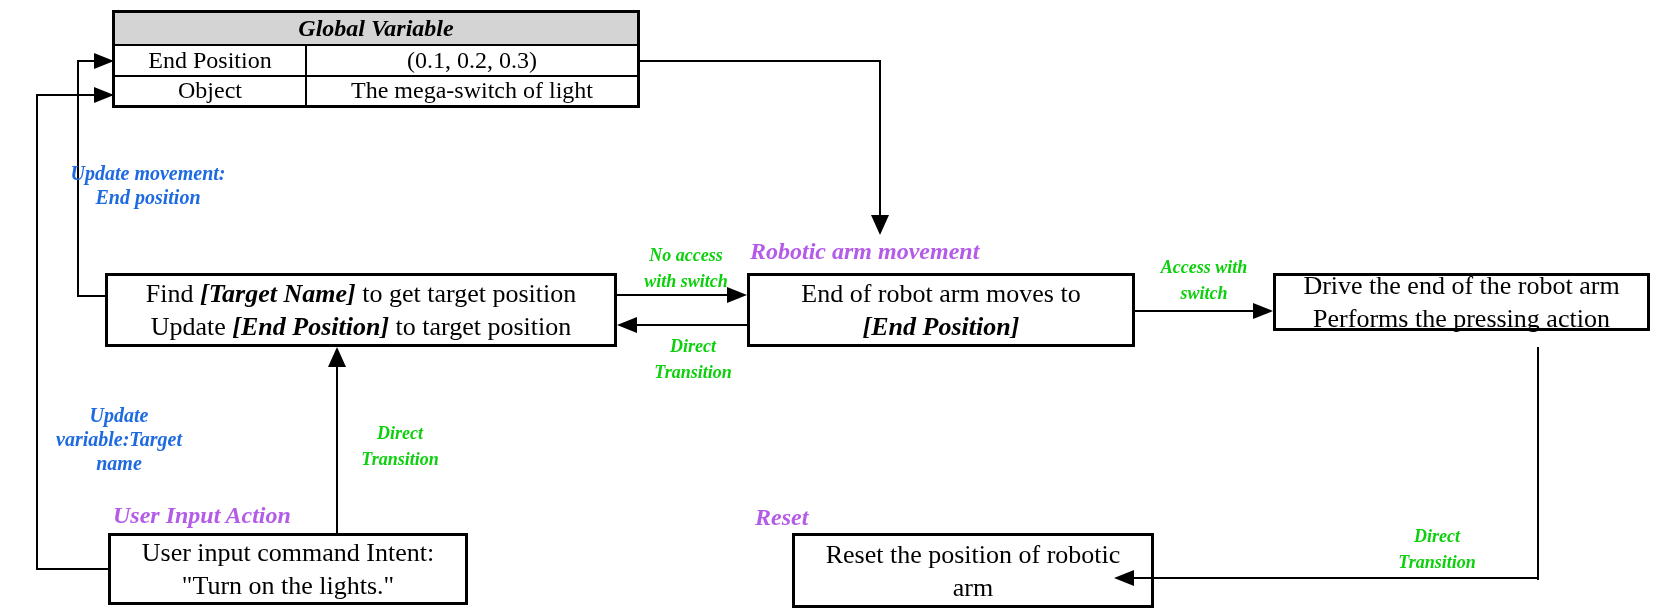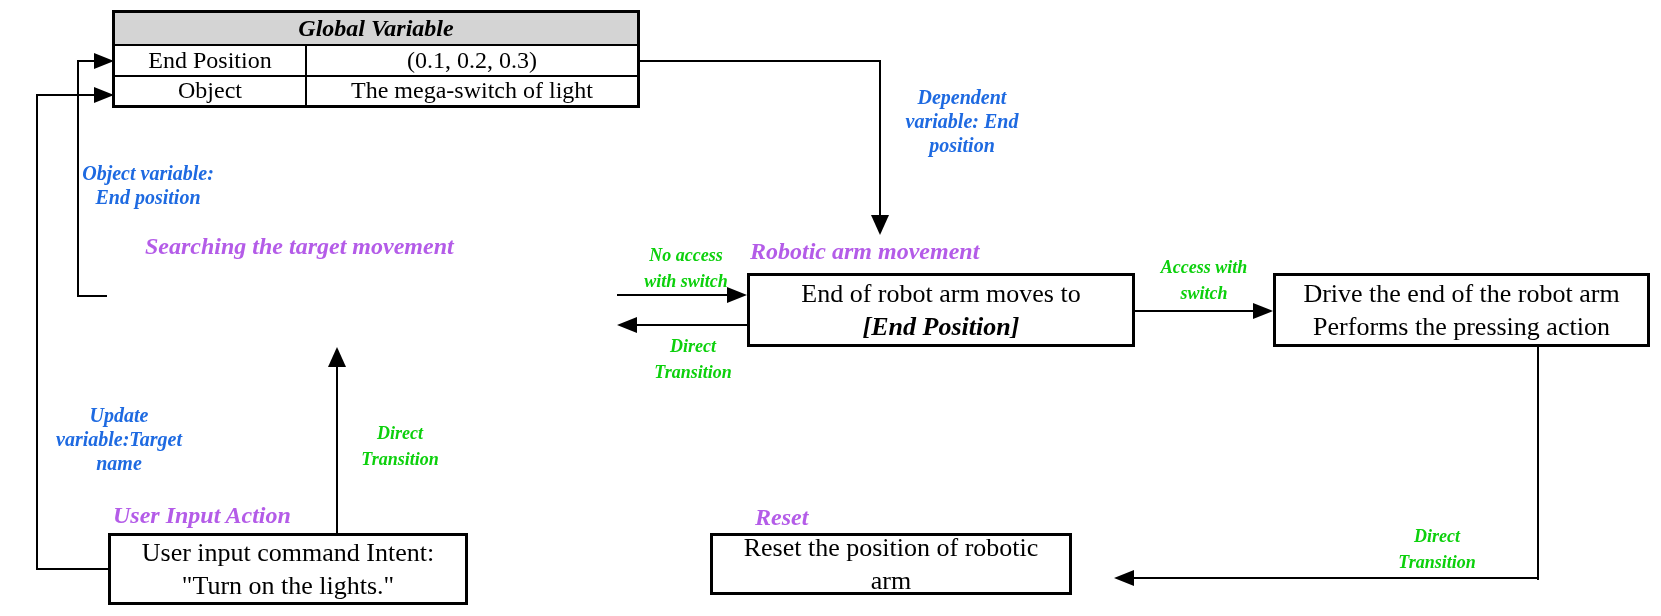--- a/index.html
+++ b/index.html
@@ -63,75 +63,77 @@
     <div class="gvrow rowsep">
       <div class="gvname">End Position</div>
       <div class="gvvalue">(0.1, 0.2, 0.3)</div>
     </div>
     <div class="gvrow">
       <div class="gvname">Object</div>
       <div class="gvvalue">The mega-switch of light</div>
     </div>
   </div>
 
-  <div class="title" style="left:145px; top:233px;">Searching the target movement</div>
   <div class="title" style="left:750px; top:238px;">Robotic arm movement</div>
   <div class="title" style="left:113px; top:502px;">User Input Action</div>
   <div class="title" style="left:755px; top:504px;">Reset</div>
 
+  <div class="box" style="left:105px; top:273px; width:512px; height:74px;">
+    <div>
+      <div><span>Find </span><span class="em">[Target Name]</span><span> to get target position</span></div>
+      <div><span>Update </span><span class="em">[End Position]</span><span> to target position</span></div>
+    </div>
+  </div>
 
   <div class="box" style="left:747px; top:273px; width:388px; height:74px;">
     <div>
       <div>End of robot arm moves to</div>
       <div class="em">[End Position]</div>
     </div>
   </div>
 
-  <div class="box" style="left:1273px; top:273px; width:377px; height:74px;">
+  <div class="box" style="left:1273px; top:273px; width:377px; height:58px;">
     <div>
       <div>Drive the end of the robot arm</div>
       <div>Performs the pressing action</div>
     </div>
   </div>
 
   <div class="box" style="left:108px; top:533px; width:360px; height:72px;">
     <div>
       <div>User input command Intent:</div>
       <div>"Turn on the lights."</div>
     </div>
   </div>
 
-  <div class="box" style="left:710px; top:533px; width:362px; height:62px;">
+  <div class="box" style="left:792px; top:533px; width:362px; height:75px;">
     <div>
       <div>Reset the position of robotic</div>
       <div>arm</div>
     </div>
   </div>
 
   <div class="line" style="left:78px; top:295px; width:29px; height:2px;"></div>
   <div class="line" style="left:77px; top:60px; width:2px; height:237px;"></div>
   <div class="line" style="left:78px; top:60px; width:18px; height:2px;"></div>
   <div class="arrow right" style="left:94px; top:53px;"></div>
-  <div class="blabel" style="left:68px; top:161px; width:160px;">Object variable:
+  <div class="blabel" style="left:68px; top:161px; width:160px;">Update movement:
 End position</div>
 
   <div class="line" style="left:37px; top:568px; width:73px; height:2px;"></div>
   <div class="line" style="left:36px; top:94px; width:2px; height:476px;"></div>
   <div class="line" style="left:37px; top:94px; width:59px; height:2px;"></div>
   <div class="arrow right" style="left:94px; top:87px;"></div>
   <div class="blabel" style="left:39px; top:403px; width:160px;">Update
 variable:Target
 name</div>
 
   <div class="line" style="left:640px; top:60px; width:241px; height:2px;"></div>
   <div class="line" style="left:879px; top:60px; width:2px; height:155px;"></div>
   <div class="arrow down" style="left:871px; top:215px;"></div>
-  <div class="blabel" style="left:882px; top:85px; width:160px;">Dependent
-variable: End
-position</div>
 
   <div class="line" style="left:617px; top:294px; width:114px; height:2px;"></div>
   <div class="arrow right" style="left:727px; top:287px;"></div>
   <div class="glabel" style="left:616px; top:242px; width:140px;">No access
 with switch</div>
 
   <div class="line" style="left:635px; top:324px; width:112px; height:2px;"></div>
   <div class="arrow left" style="left:617px; top:317px;"></div>
   <div class="glabel" style="left:623px; top:333px; width:140px;">Direct
 Transition</div>

